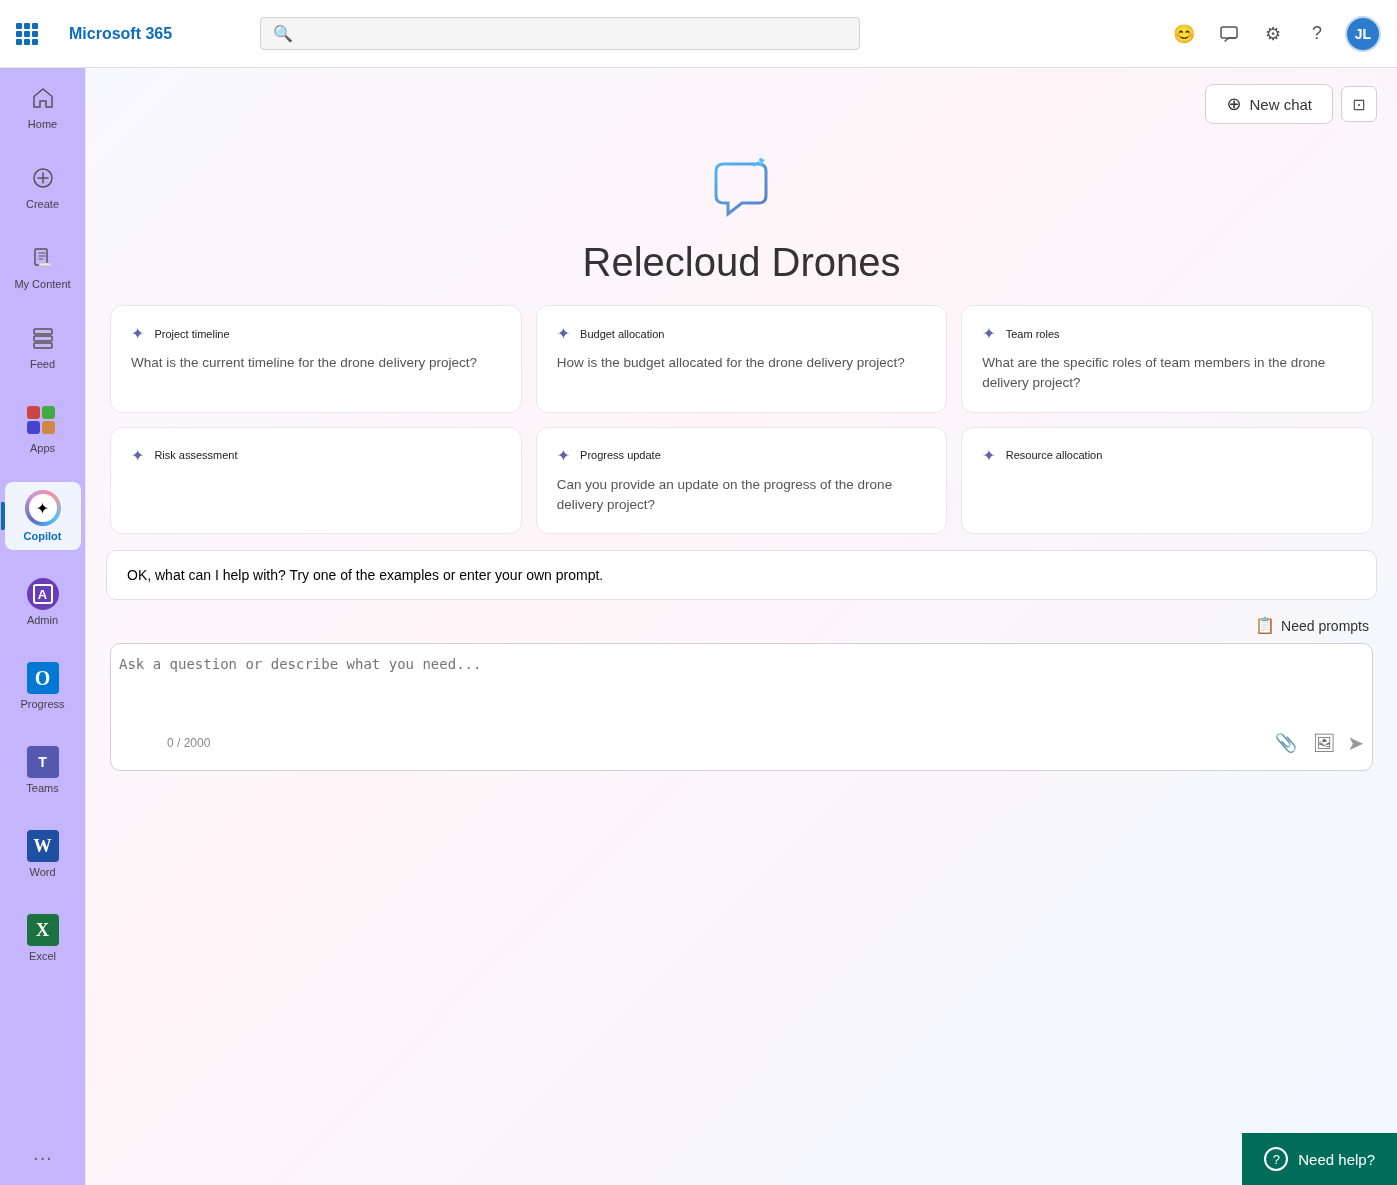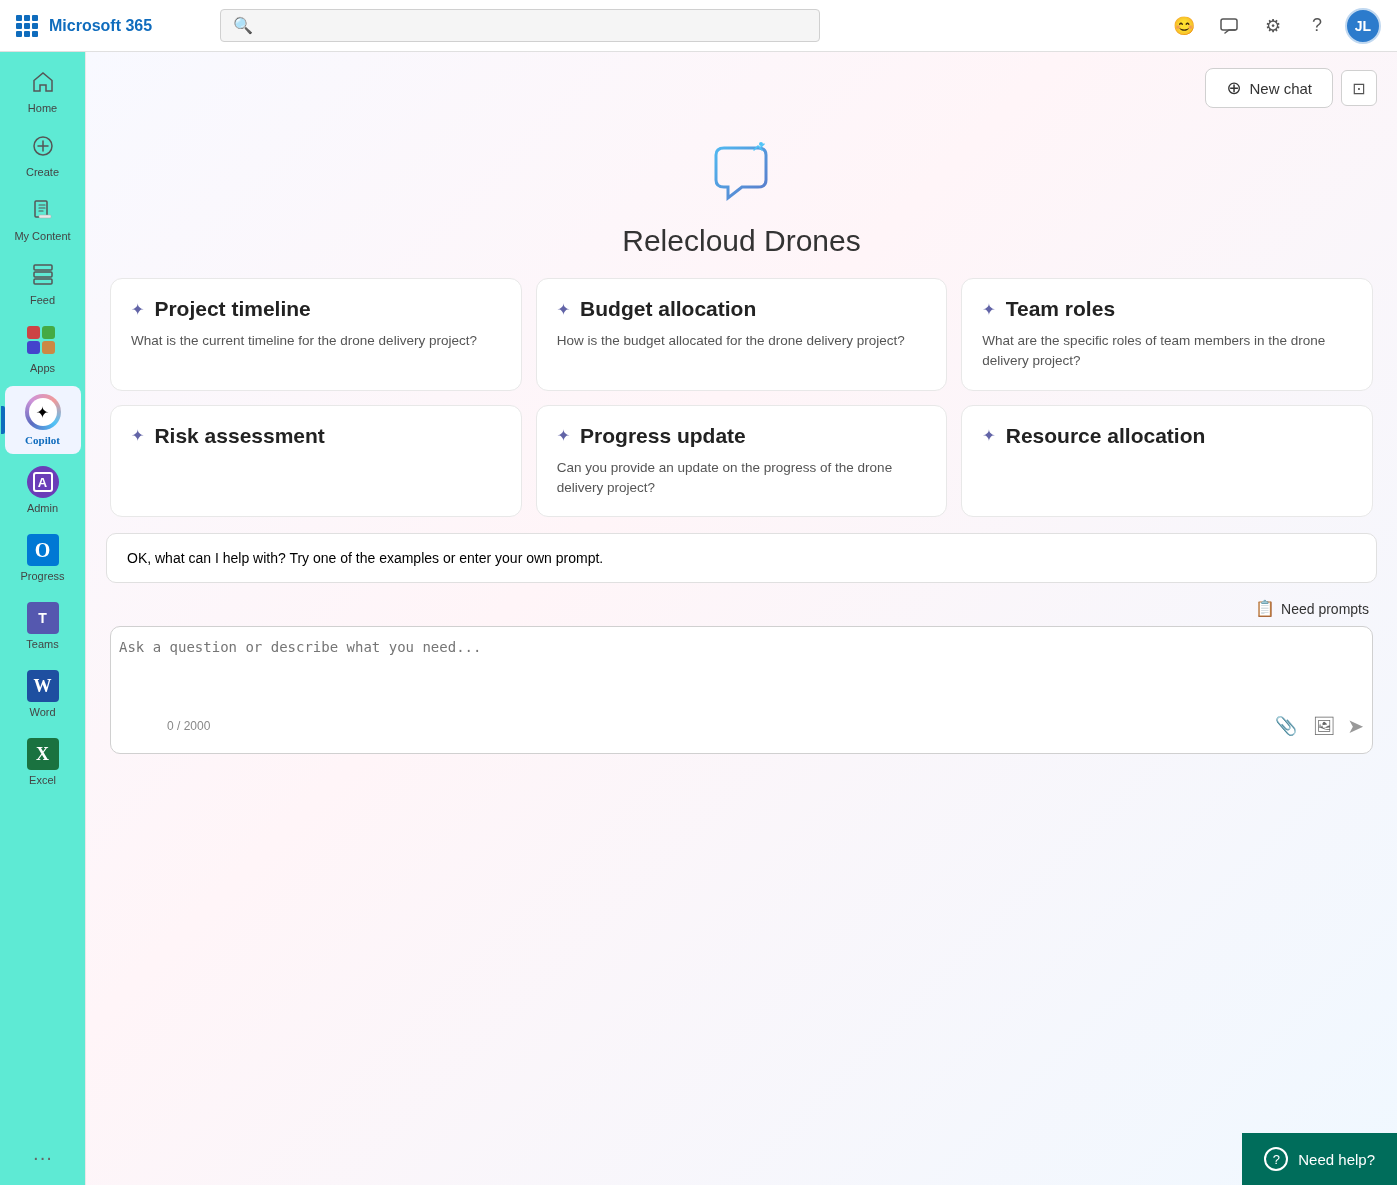--- a/index.html
+++ b/index.html
@@ -1,26 +1,26 @@
 <!DOCTYPE html>
 <html><head>
   <meta charset="utf-8">
   <style>
     * { box-sizing: border-box; margin: 0; padding: 0; }
     body { font-family: 'Segoe UI', Arial, sans-serif; background: #f3f3f3; width: 1397px; height: 1185px; overflow: hidden; display: flex; flex-direction: column; }
 
     
     .topbar {
-      height: 52px;
+      height: 68px;
       background: #fff;
       display: flex;
       align-items: center;
       padding: 0 16px;
       border-bottom: 1px solid #e0e0e0;
-      gap: 11px;
+      gap: 31px;
       flex-shrink: 0;
       z-index: 10;
     }
     .topbar-logo {
       display: flex;
       align-items: center;
       gap: 8px;
       color: #0f6cbd;
       font-weight: 600;
       font-size: 16px;
@@ -83,27 +83,27 @@
     
     .main-layout {
       display: flex;
       flex: 1;
       overflow: hidden;
     }
 
     
     .sidebar {
       width: 86px;
-      background: #5eead4;
+      background: #c4b5fd;
       border-right: 1px solid #e8e8e8;
       display: flex;
       flex-direction: column;
       align-items: center;
       padding: 8px 0;
-      gap: 0;
+      gap: 16px;
       flex-shrink: 0;
       overflow-y: auto;
     }
     .sidebar-item {
       display: flex;
       flex-direction: column;
       align-items: center;
       justify-content: center;
       width: 76px;
       padding: 8px 4px;
@@ -122,21 +122,21 @@
       left: -4px; top: 50%; transform: translateY(-50%);
       width: 4px; height: 28px;
       background: #0f6cbd;
       border-radius: 0 2px 2px 0;
     }
     .sidebar-item-label {
       font-size: 11px;
       color: #444;
       text-align: center;
     }
-    .sidebar-item.active .sidebar-item-label { color: #0f6cbd; font-family: Liberation Serif, serif; }
+    .sidebar-item.active .sidebar-item-label { color: #0f6cbd; }
     .sidebar-icon {
       font-size: 22px;
       line-height: 1;
     }
     .more-btn {
       margin-top: auto;
       cursor: pointer;
       font-size: 20px;
       color: #666;
       padding: 8px;
@@ -281,21 +281,21 @@
       align-items: center;
       padding: 24px 0 20px;
     }
     .hero-icon {
       width: 72px; height: 72px;
       position: relative;
       margin-bottom: 12px;
     }
     
     .hero-title {
-      font-size: 30px;
+      font-size: 40px;
       font-weight: 300;
       color: #333;
       margin-bottom: 0;
     }
 
     
     .cards-grid {
       display: grid;
       grid-template-columns: repeat(3, 1fr);
       gap: 14px;
@@ -310,22 +310,22 @@
       cursor: pointer;
       transition: box-shadow 0.15s;
     }
     .card-header {
       display: flex;
       align-items: center;
       gap: 10px;
       margin-bottom: 10px;
     }
     .card-title {
-      font-size: 21px;
-      font-weight: 700;
+      font-size: 11px;
+      font-weight: 400;
       color: #222;
     }
     .card-desc {
       font-size: 13.5px;
       color: #555;
       line-height: 1.5;
     }
 
     
     .example-prompt {

